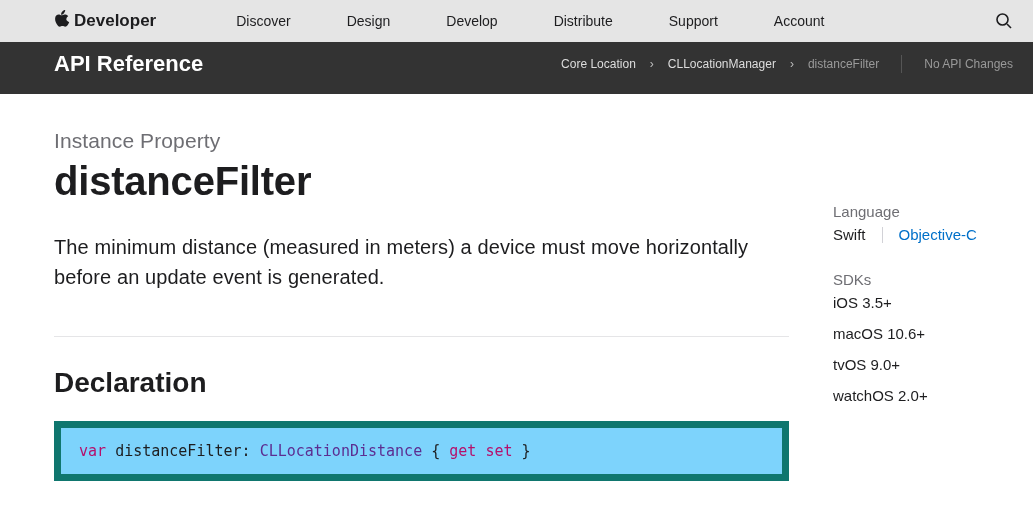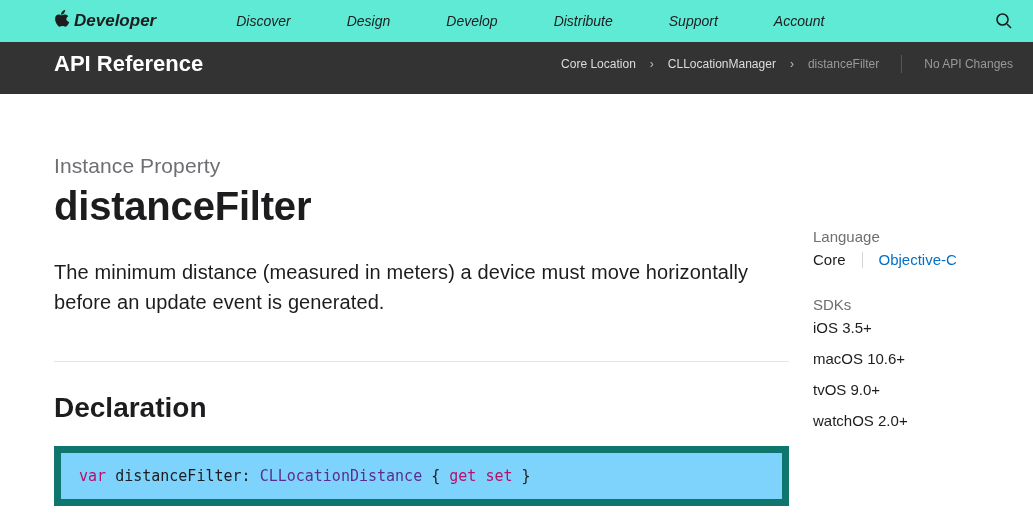--- a/index.html
+++ b/index.html
@@ -8,25 +8,24 @@
     width: 1033px;
     height: 529px;
     overflow: hidden;
     background: #fff;
     color: #1d1d1f;
   }
 
   
   .global-nav {
     height: 42px;
-    background: #5eead4;
+    background: #e5e5e5;
     display: flex;
     align-items: center;
     padding: 0 20px 0 54px;
-    font-style: italic;
   }
   .brand {
     display: flex;
     align-items: center;
     margin-right: 40px;
   }
   .brand-text {
     font-weight: 600;
     font-size: 17px;
     margin-left: 4px;
@@ -74,21 +73,22 @@
   .bc-sep { margin: 0 14px; color: #bbb; }
   .bc-divider {
     width: 1px; height: 18px; background: #555;
     margin: 0 22px;
   }
   .api-changes { color: #999; font-size: 12px; }
 
   
   .page {
     display: flex;
-    padding: 60px 0 0 54px;
+    padding: 35px 0 0 54px;
+    gap: 20px;
   }
   .main-col { width: 735px; }
   .side-col { width: 200px; margin-left: 24px; padding-top: 74px; }
 
   .eyebrow {
     font-size: 21px;
     color: #6e6e73;
     margin-bottom: 6px;
     letter-spacing: 0.1px;
   }
@@ -205,21 +205,21 @@
     <div class="hr"></div>
     <h2 class="section-h2">Declaration</h2>
     <div class="codebox">
       <span class="kw-var">var</span><span> </span><span class="kw-id">distanceFilter</span><span class="kw-punc">: </span><span class="kw-type">CLLocationDistance</span><span class="kw-punc"> { </span><span class="kw-acc">get</span><span> </span><span class="kw-acc">set</span><span class="kw-punc"> }</span>
     </div>
   </div>
 
   <aside class="side-col">
     <div class="side-label">Language</div>
     <div class="lang-row">
-      <span class="lang-active">Core</span>
+      <span class="lang-active">Swift</span>
       <span class="lang-divider"></span>
       <span class="lang-link">Objective-C</span>
     </div>
 
     <div class="side-label">SDKs</div>
     <ul class="sdk-list">
       <li>iOS 3.5+</li>
       <li>macOS 10.6+</li>
       <li>tvOS 9.0+</li>
       <li>watchOS 2.0+</li>

